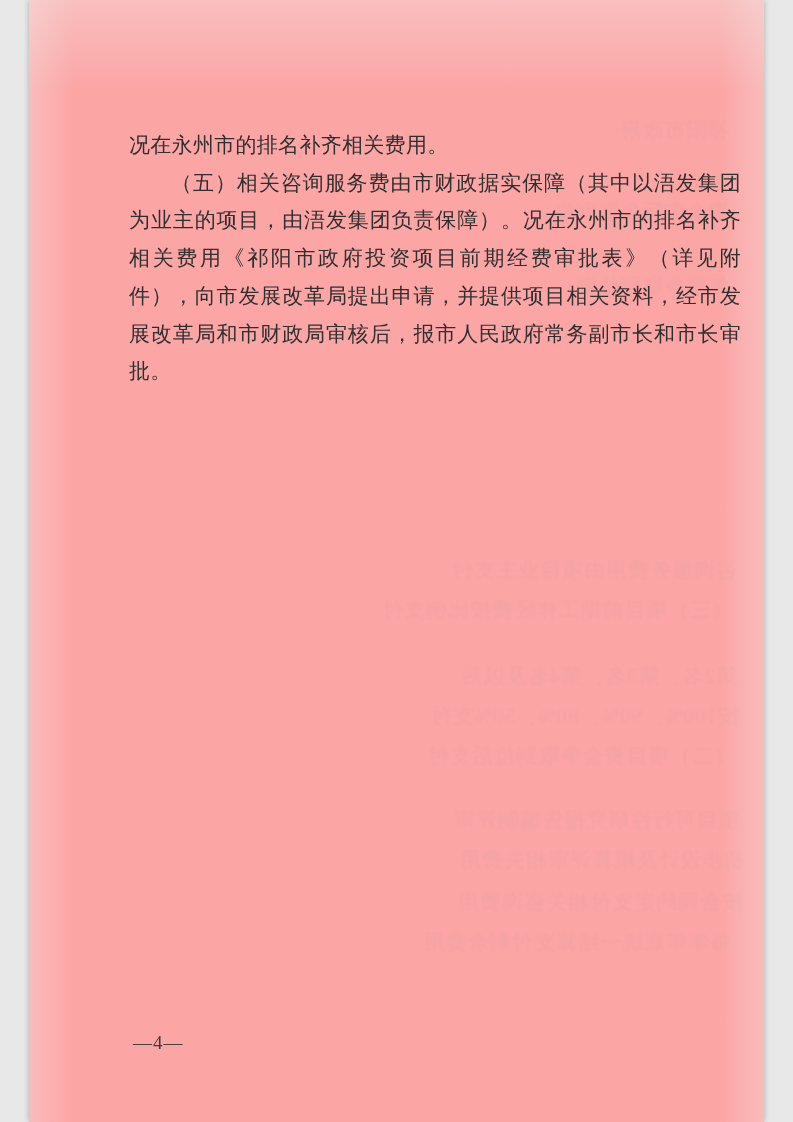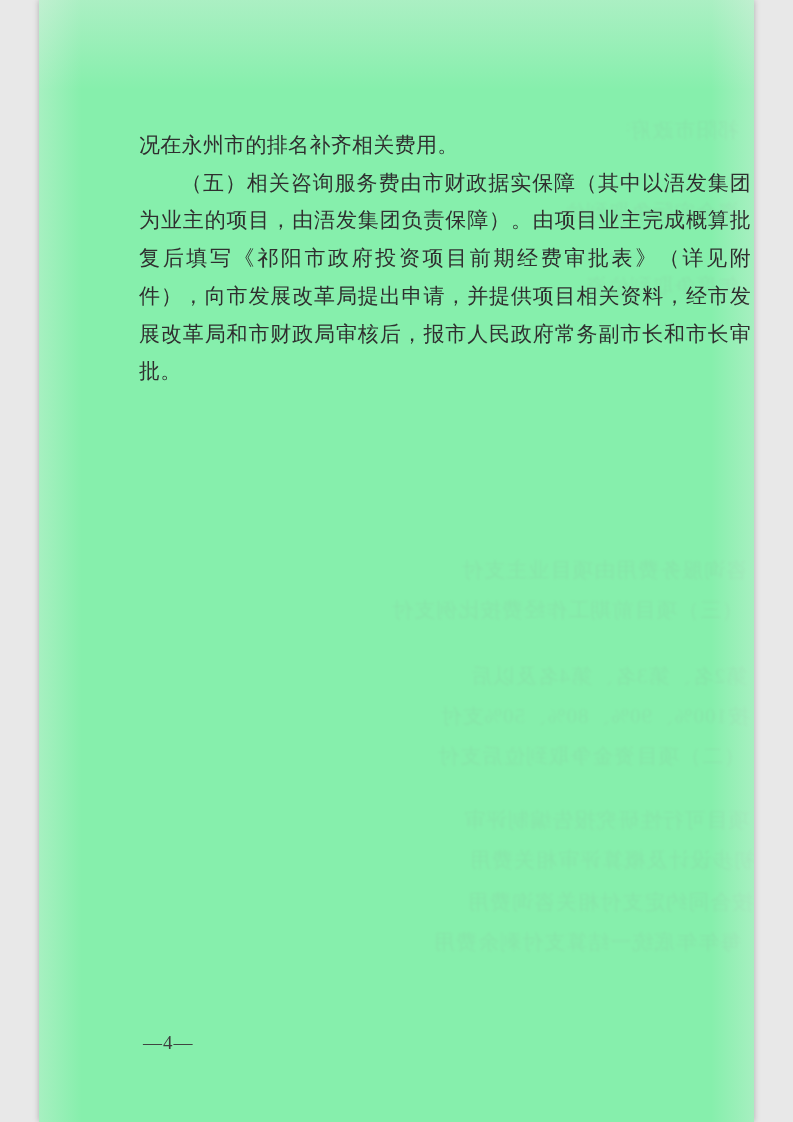--- a/index.html
+++ b/index.html
@@ -6,23 +6,24 @@
     margin: 0;
     padding: 0;
     background: #e8e8e8;
     font-family: "Liberation Serif", "DejaVu Serif", serif;
   }
   .page {
     position: relative;
     width: 715px;
     height: 1122px;
     margin: 0 auto;
-    background: #86efac;
+    background: #fca5a5;
     overflow: hidden;
     box-shadow: 0 0 6px rgba(0,0,0,0.25);
+    padding-left: 20px;
   }
   
   .page::after {
     content: "";
     position: absolute;
     inset: 0;
     pointer-events: none;
     background:
       linear-gradient(180deg, rgba(240,240,238,0.35) 0%, rgba(255,255,255,0) 8%),
       linear-gradient(90deg, rgba(242,242,240,0.3) 0%, rgba(255,255,255,0) 6%, rgba(255,255,255,0) 94%, rgba(240,240,238,0.3) 100%);
@@ -93,18 +94,18 @@
     <div class="ghost-line" style="top:702px; left:350px; width:360px;">按100%、90%、80%、50%支付</div>
     <div class="ghost-line" style="top:742px; left:330px; width:376px;">（二）项目资金争取到位后支付</div>
     <div class="ghost-line" style="top:806px; left:70px; width:640px;">项目可行性研究报告编制评审</div>
     <div class="ghost-line" style="top:846px; left:60px; width:656px;">初步设计及概算评审相关费用</div>
     <div class="ghost-line" style="top:888px; left:66px; width:648px;">按合同约定支付相关咨询费用</div>
     <div class="ghost-line" style="top:928px; left:90px; width:612px;">每年年底统一结算支付剩余费用</div>
   </div>
 
   <div class="content">
     <p>况在永州市的排名补齐相关费用。</p>
-    <p class="indent">（五）相关咨询服务费由市财政据实保障（其中以浯发集团为业主的项目，由浯发集团负责保障）。由项目业主完成概算批复后填写《祁阳市政府投资项目前期经费审批表》（详见附件），向市发展改革局提出申请，并提供项目相关资料，经市发展改革局和市财政局审核后，报市人民政府常务副市长和市长审批。</p>
+    <p class="indent">（五）相关咨询服务费由市财政据实保障（其中以浯发集团为业主的项目，由浯发集团负责保障）。况在永州市的排名补齐相关费用《祁阳市政府投资项目前期经费审批表》（详见附件），向市发展改革局提出申请，并提供项目相关资料，经市发展改革局和市财政局审核后，报市人民政府常务副市长和市长审批。</p>
   </div>
 
   <div class="page-number">—4—</div>
 
 </div>
 
 </body></html>

